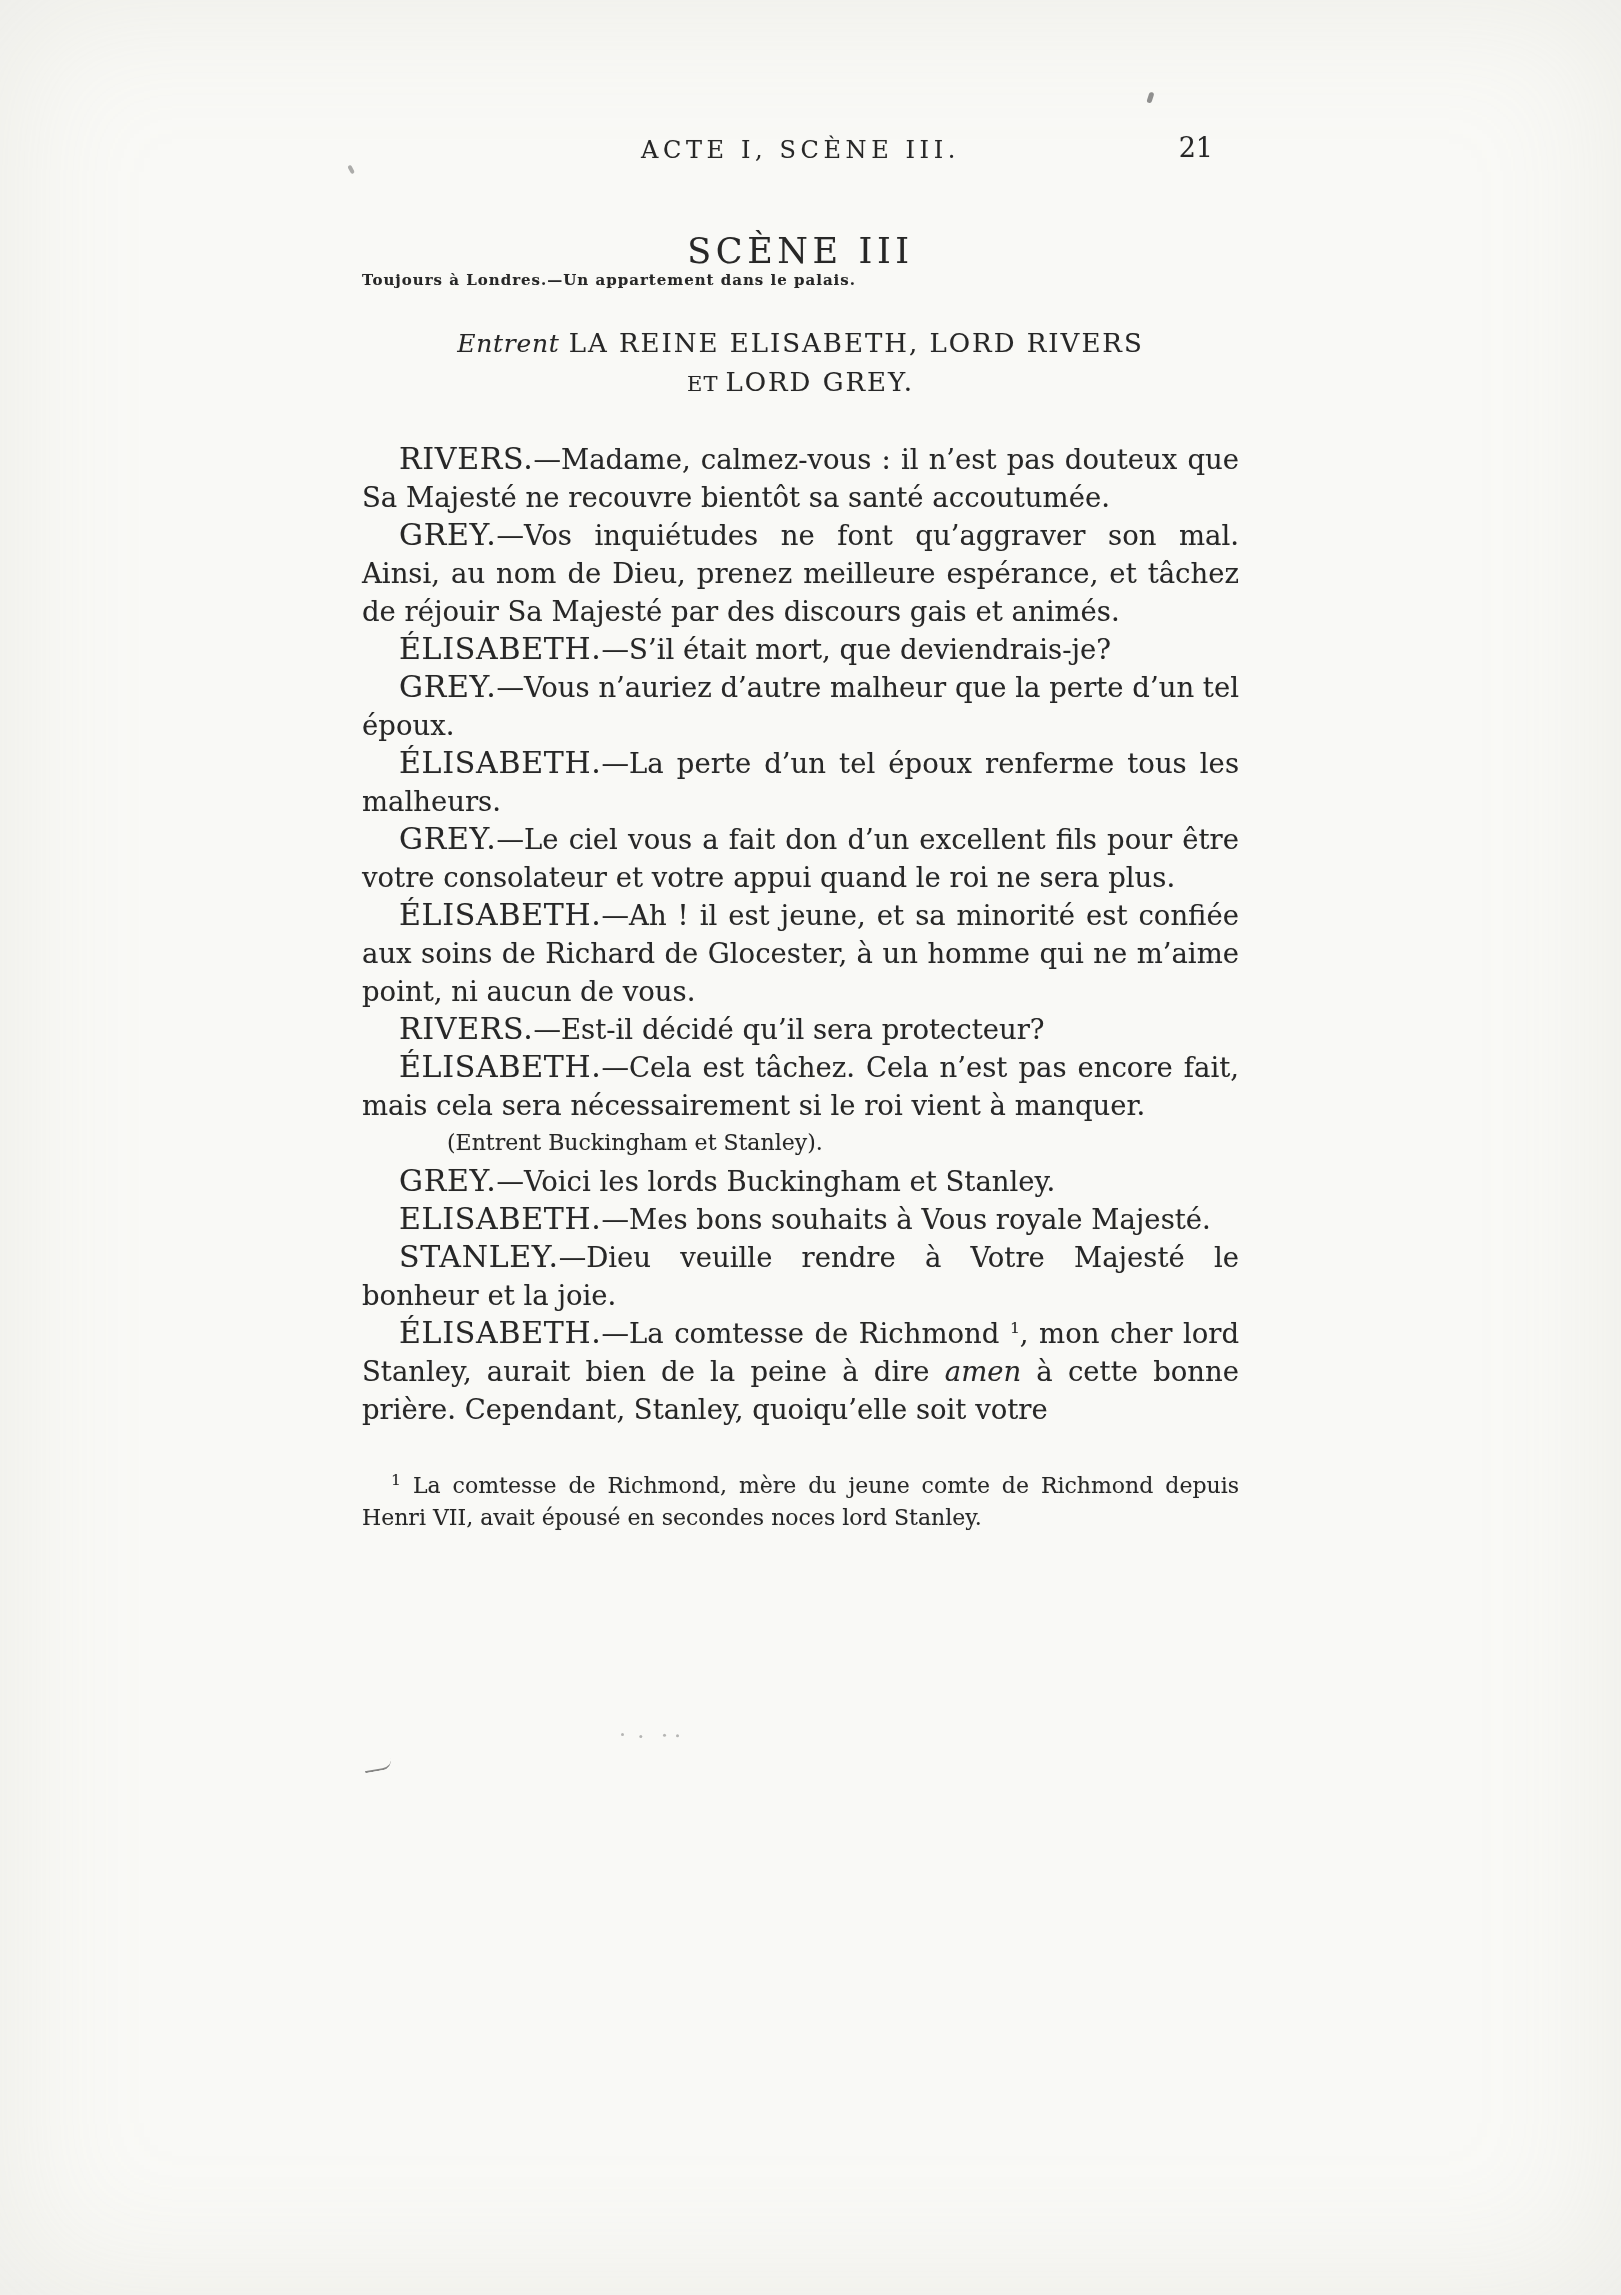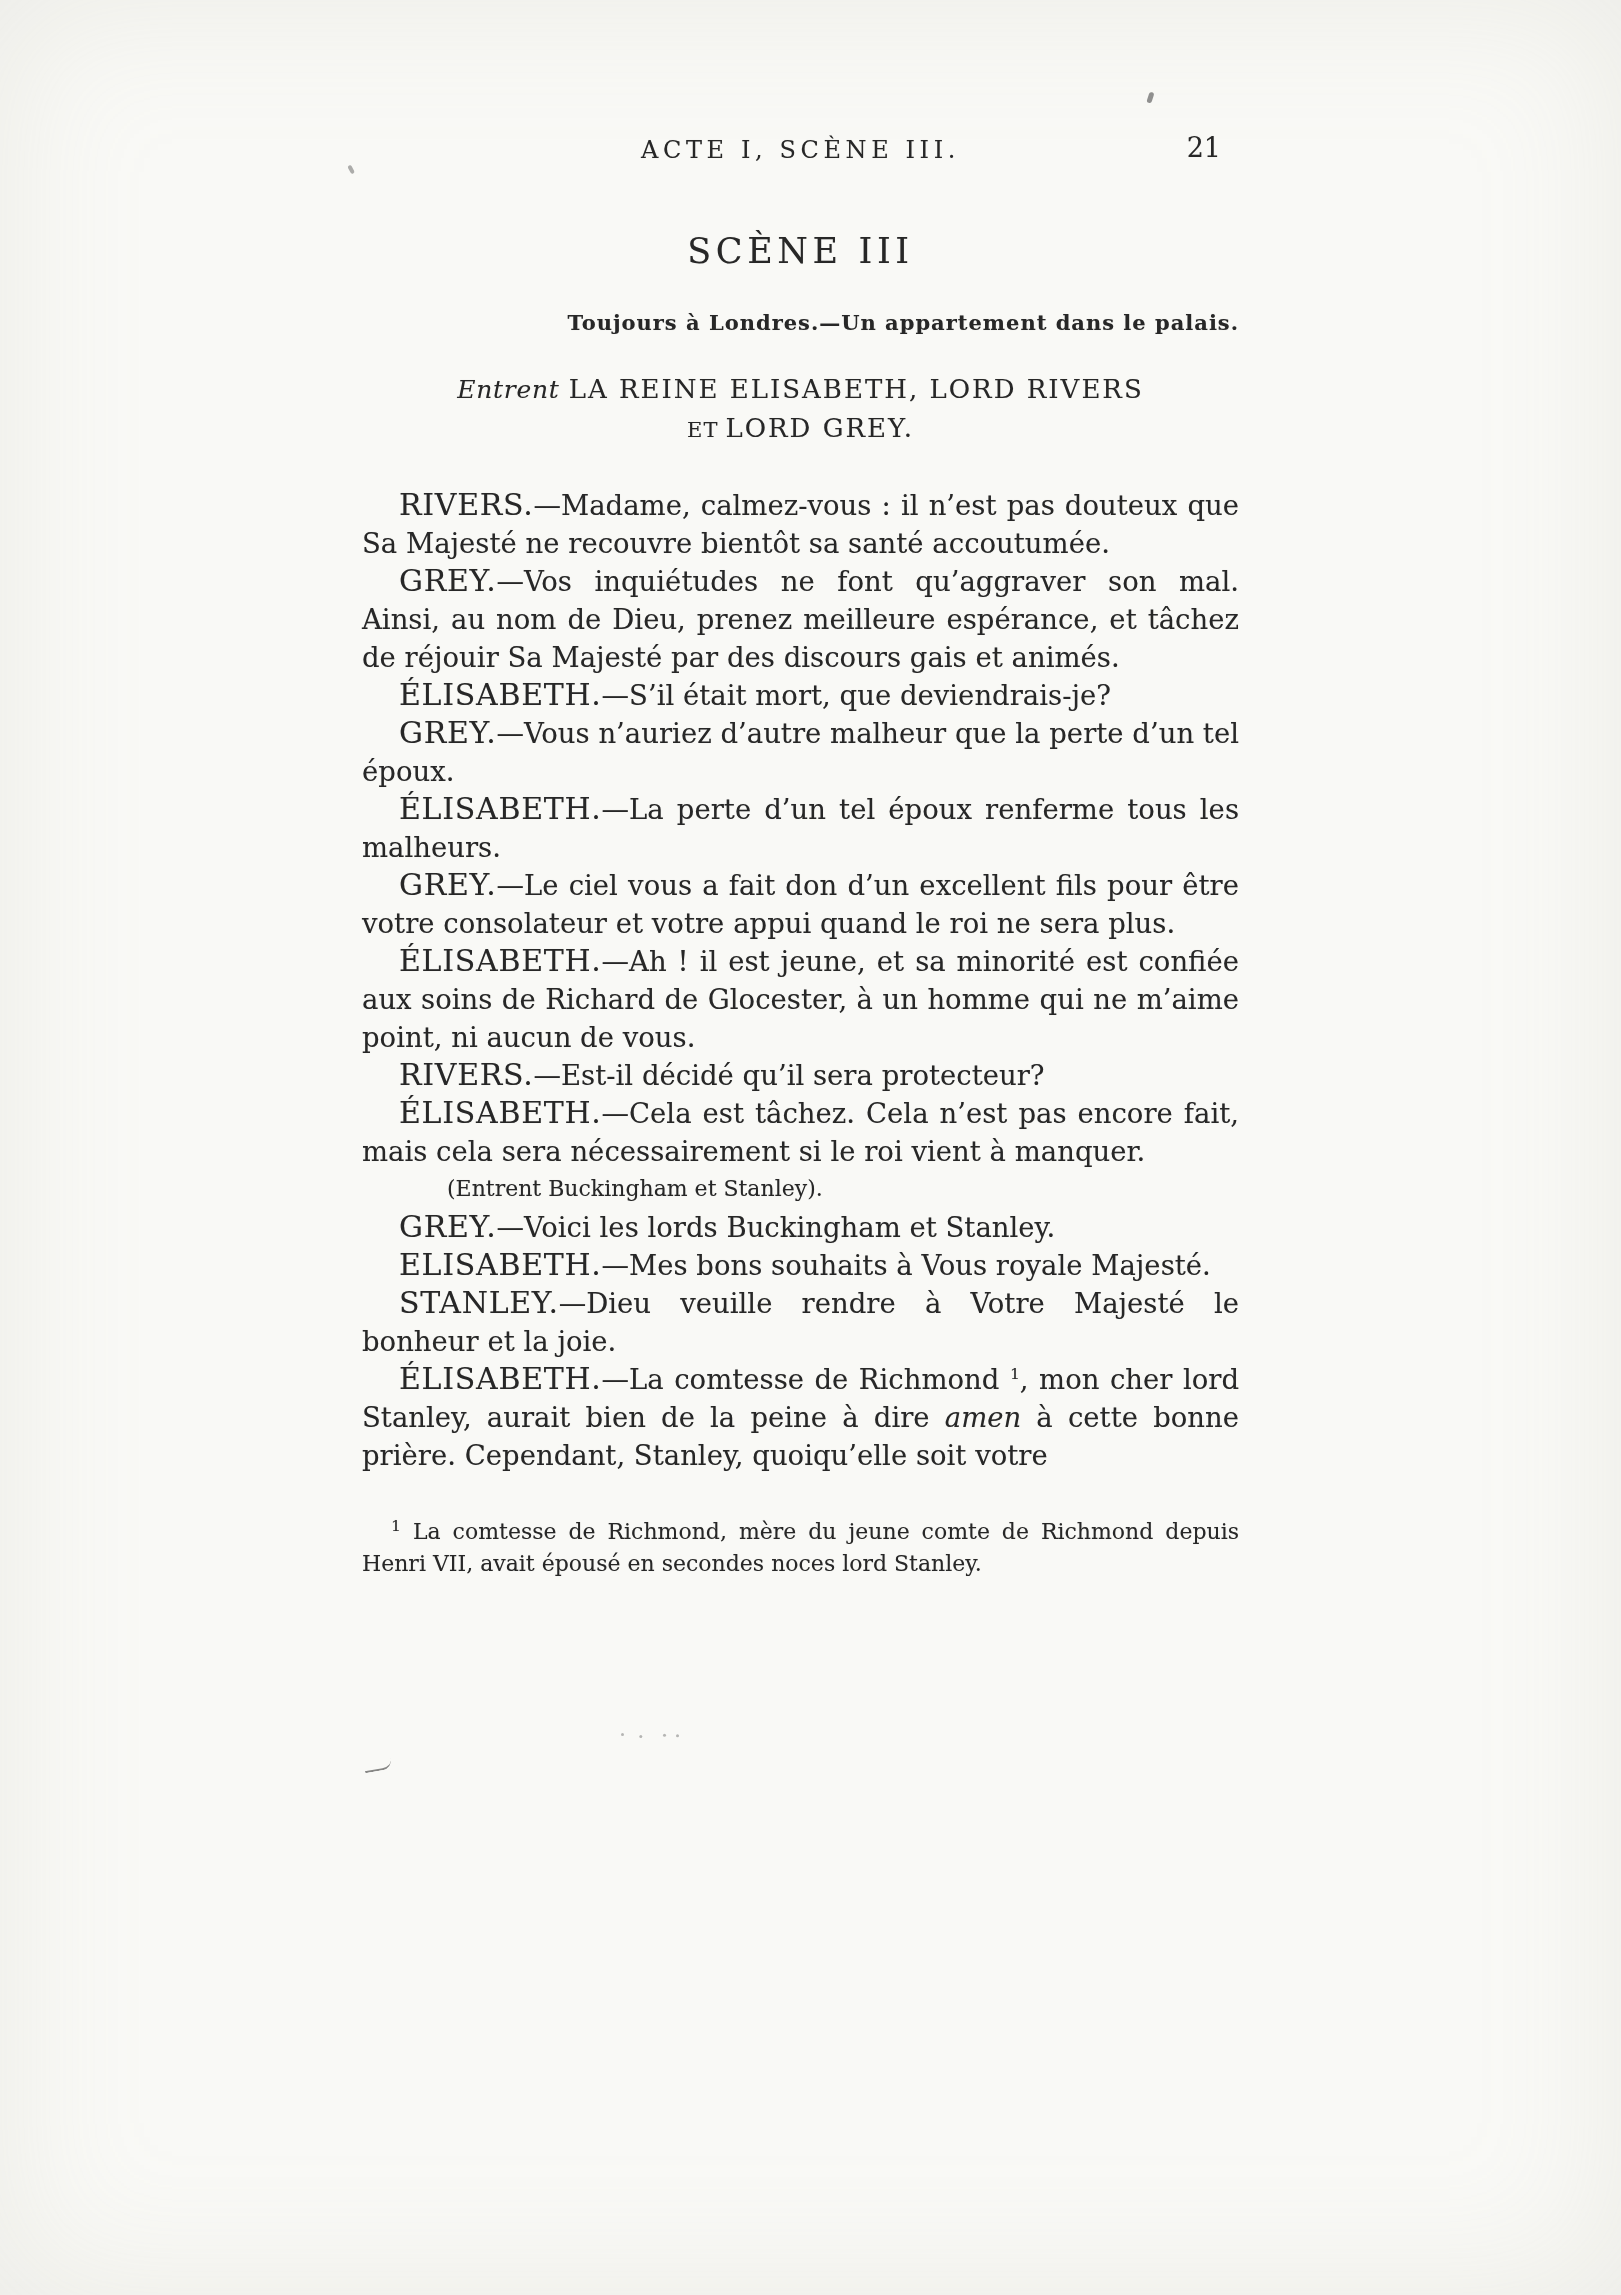--- a/index.html
+++ b/index.html
@@ -30,35 +30,34 @@
   }
   .running-header {
     position: relative;
     text-align: center;
     font-size: 24px;
     letter-spacing: 4.6px;
     white-space: nowrap;
   }
   .page-number {
     position: absolute;
-    right: 18px;
+    right: 26px;
     top: -3.9px;
     font-size: 27px;
     letter-spacing: 0;
   }
   .scene-title {
     margin-top: 67px;
     text-align: center;
     font-size: 35px;
     letter-spacing: 4.6px;
   }
   .scene-setting {
-    margin-top: 39px;
-    text-align: right;
-    font-size: 21px;
+    text-align: left;
+    font-size: 15px;
     font-weight: bold;
     letter-spacing: 1px;
   }
   .entrance {
     margin-top: 35px;
     text-align: center;
     font-size: 26px;
     letter-spacing: 2px;
     line-height: 38px;
   }

